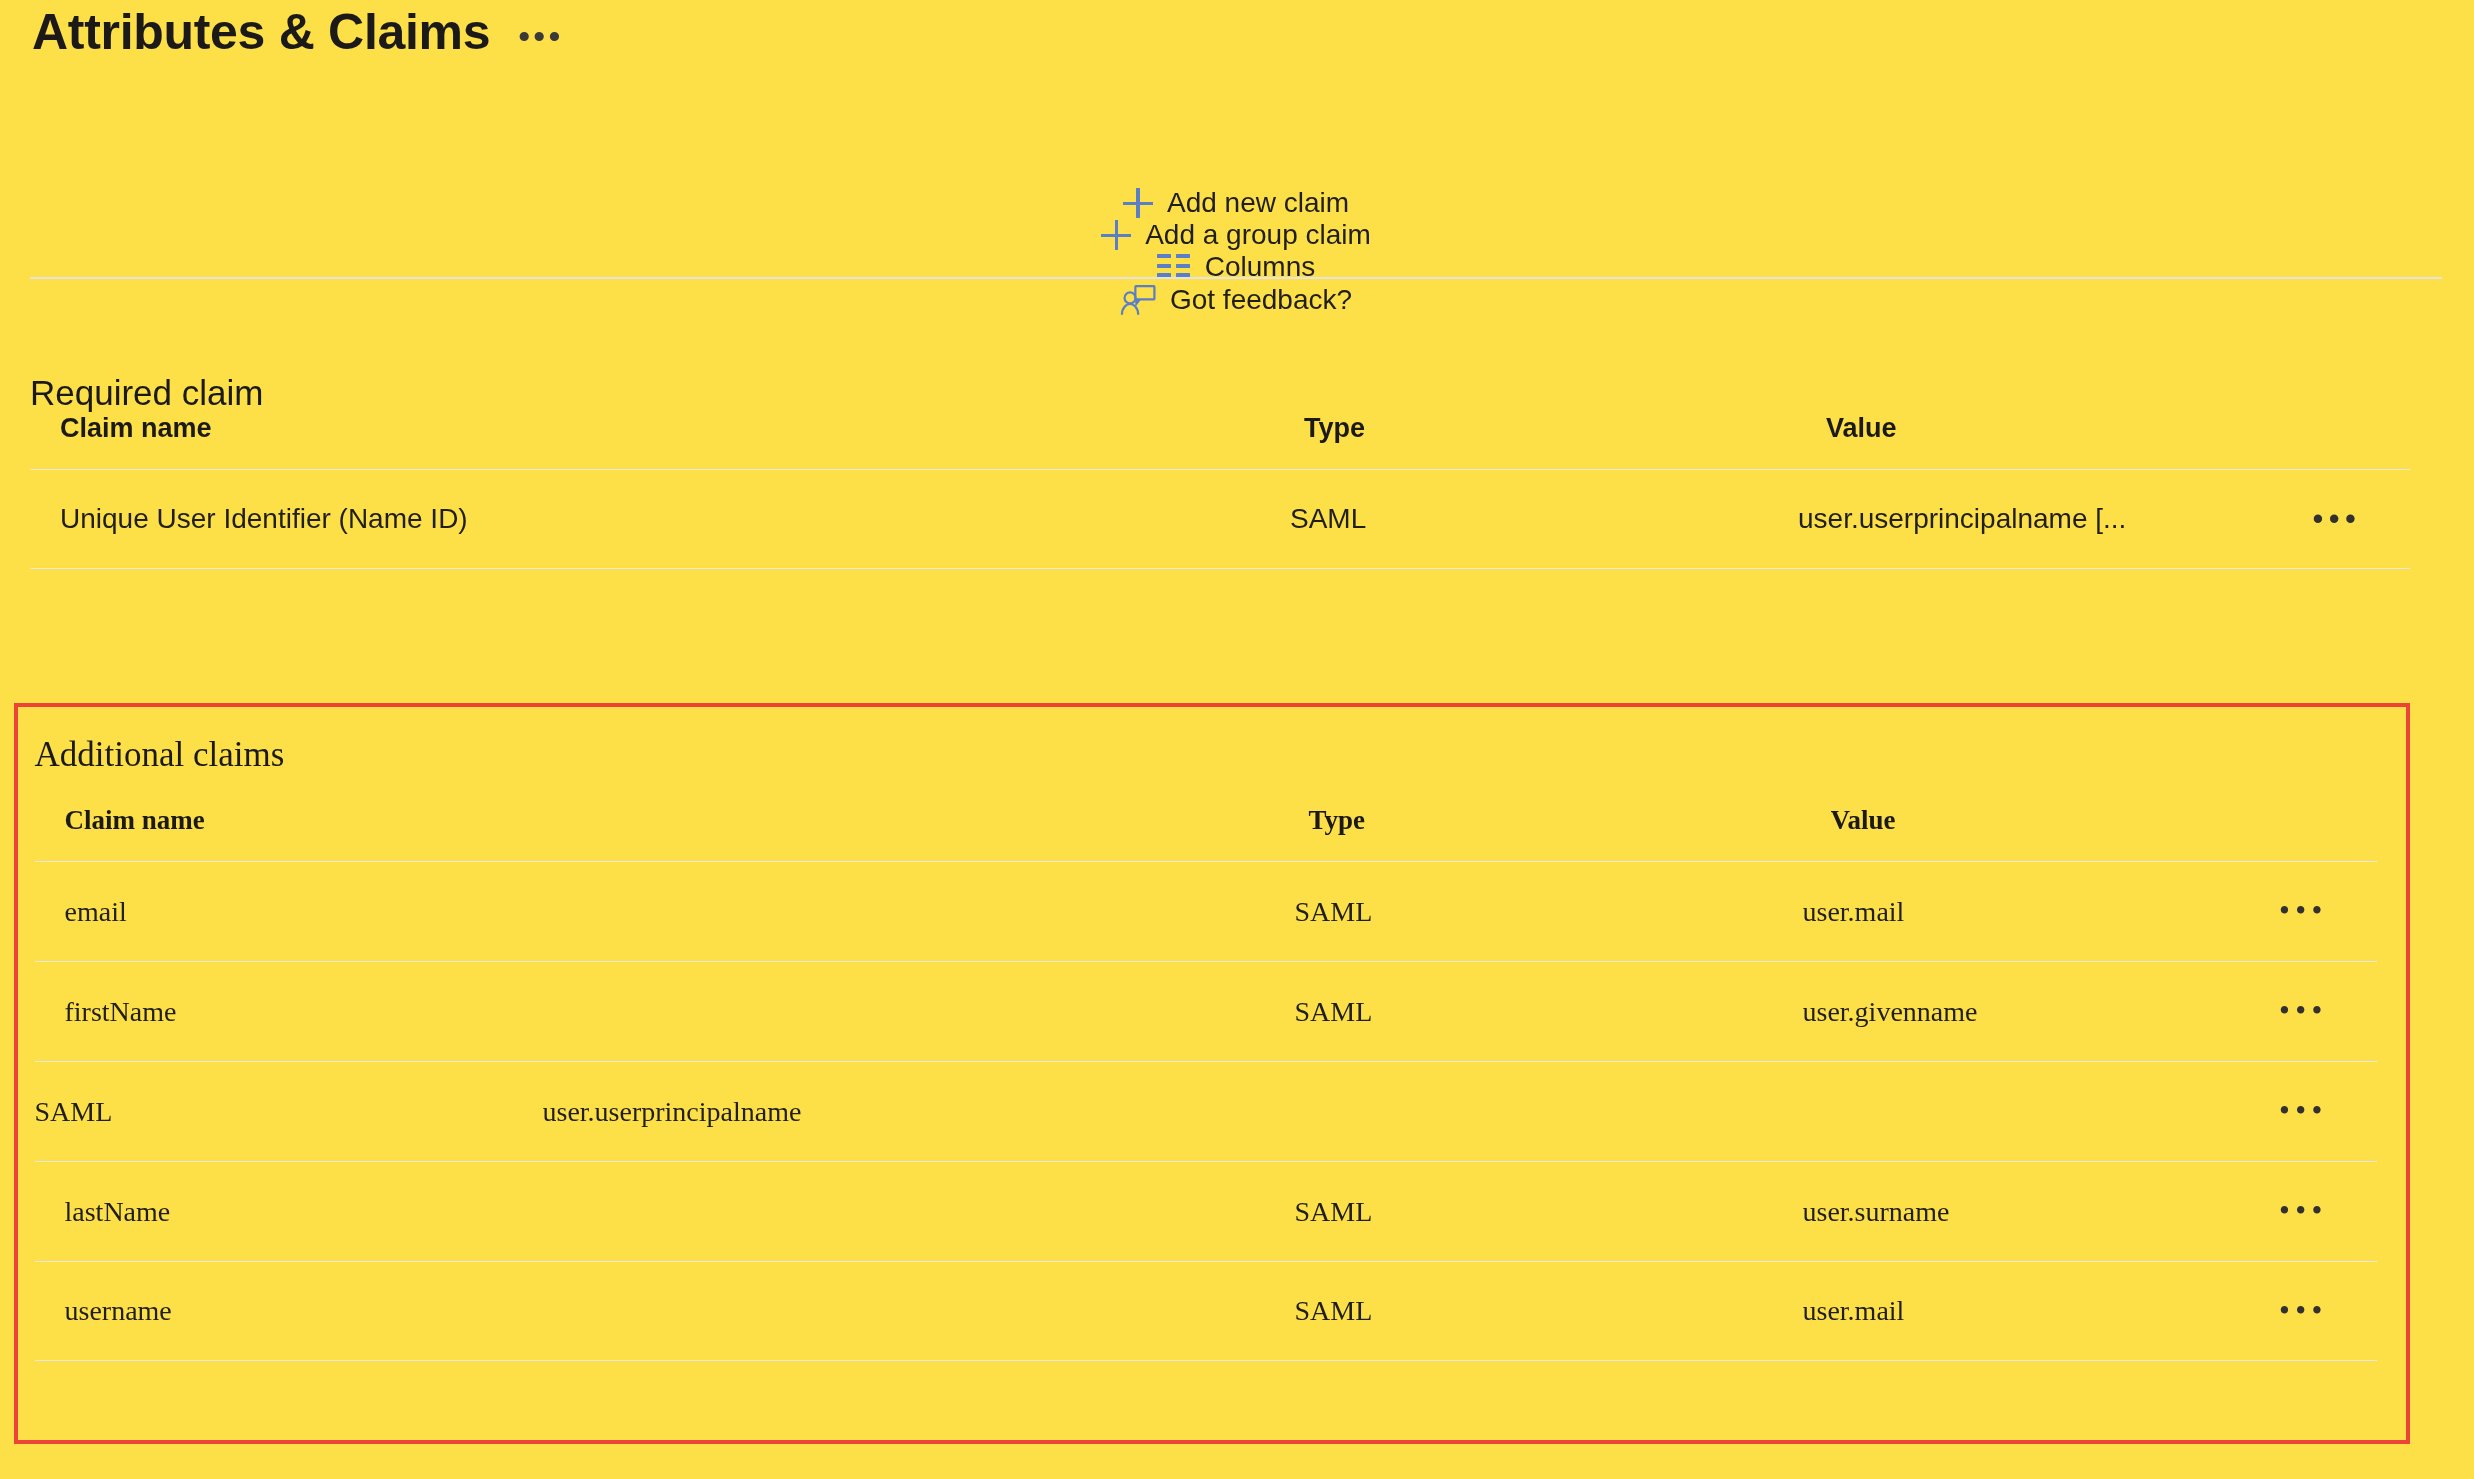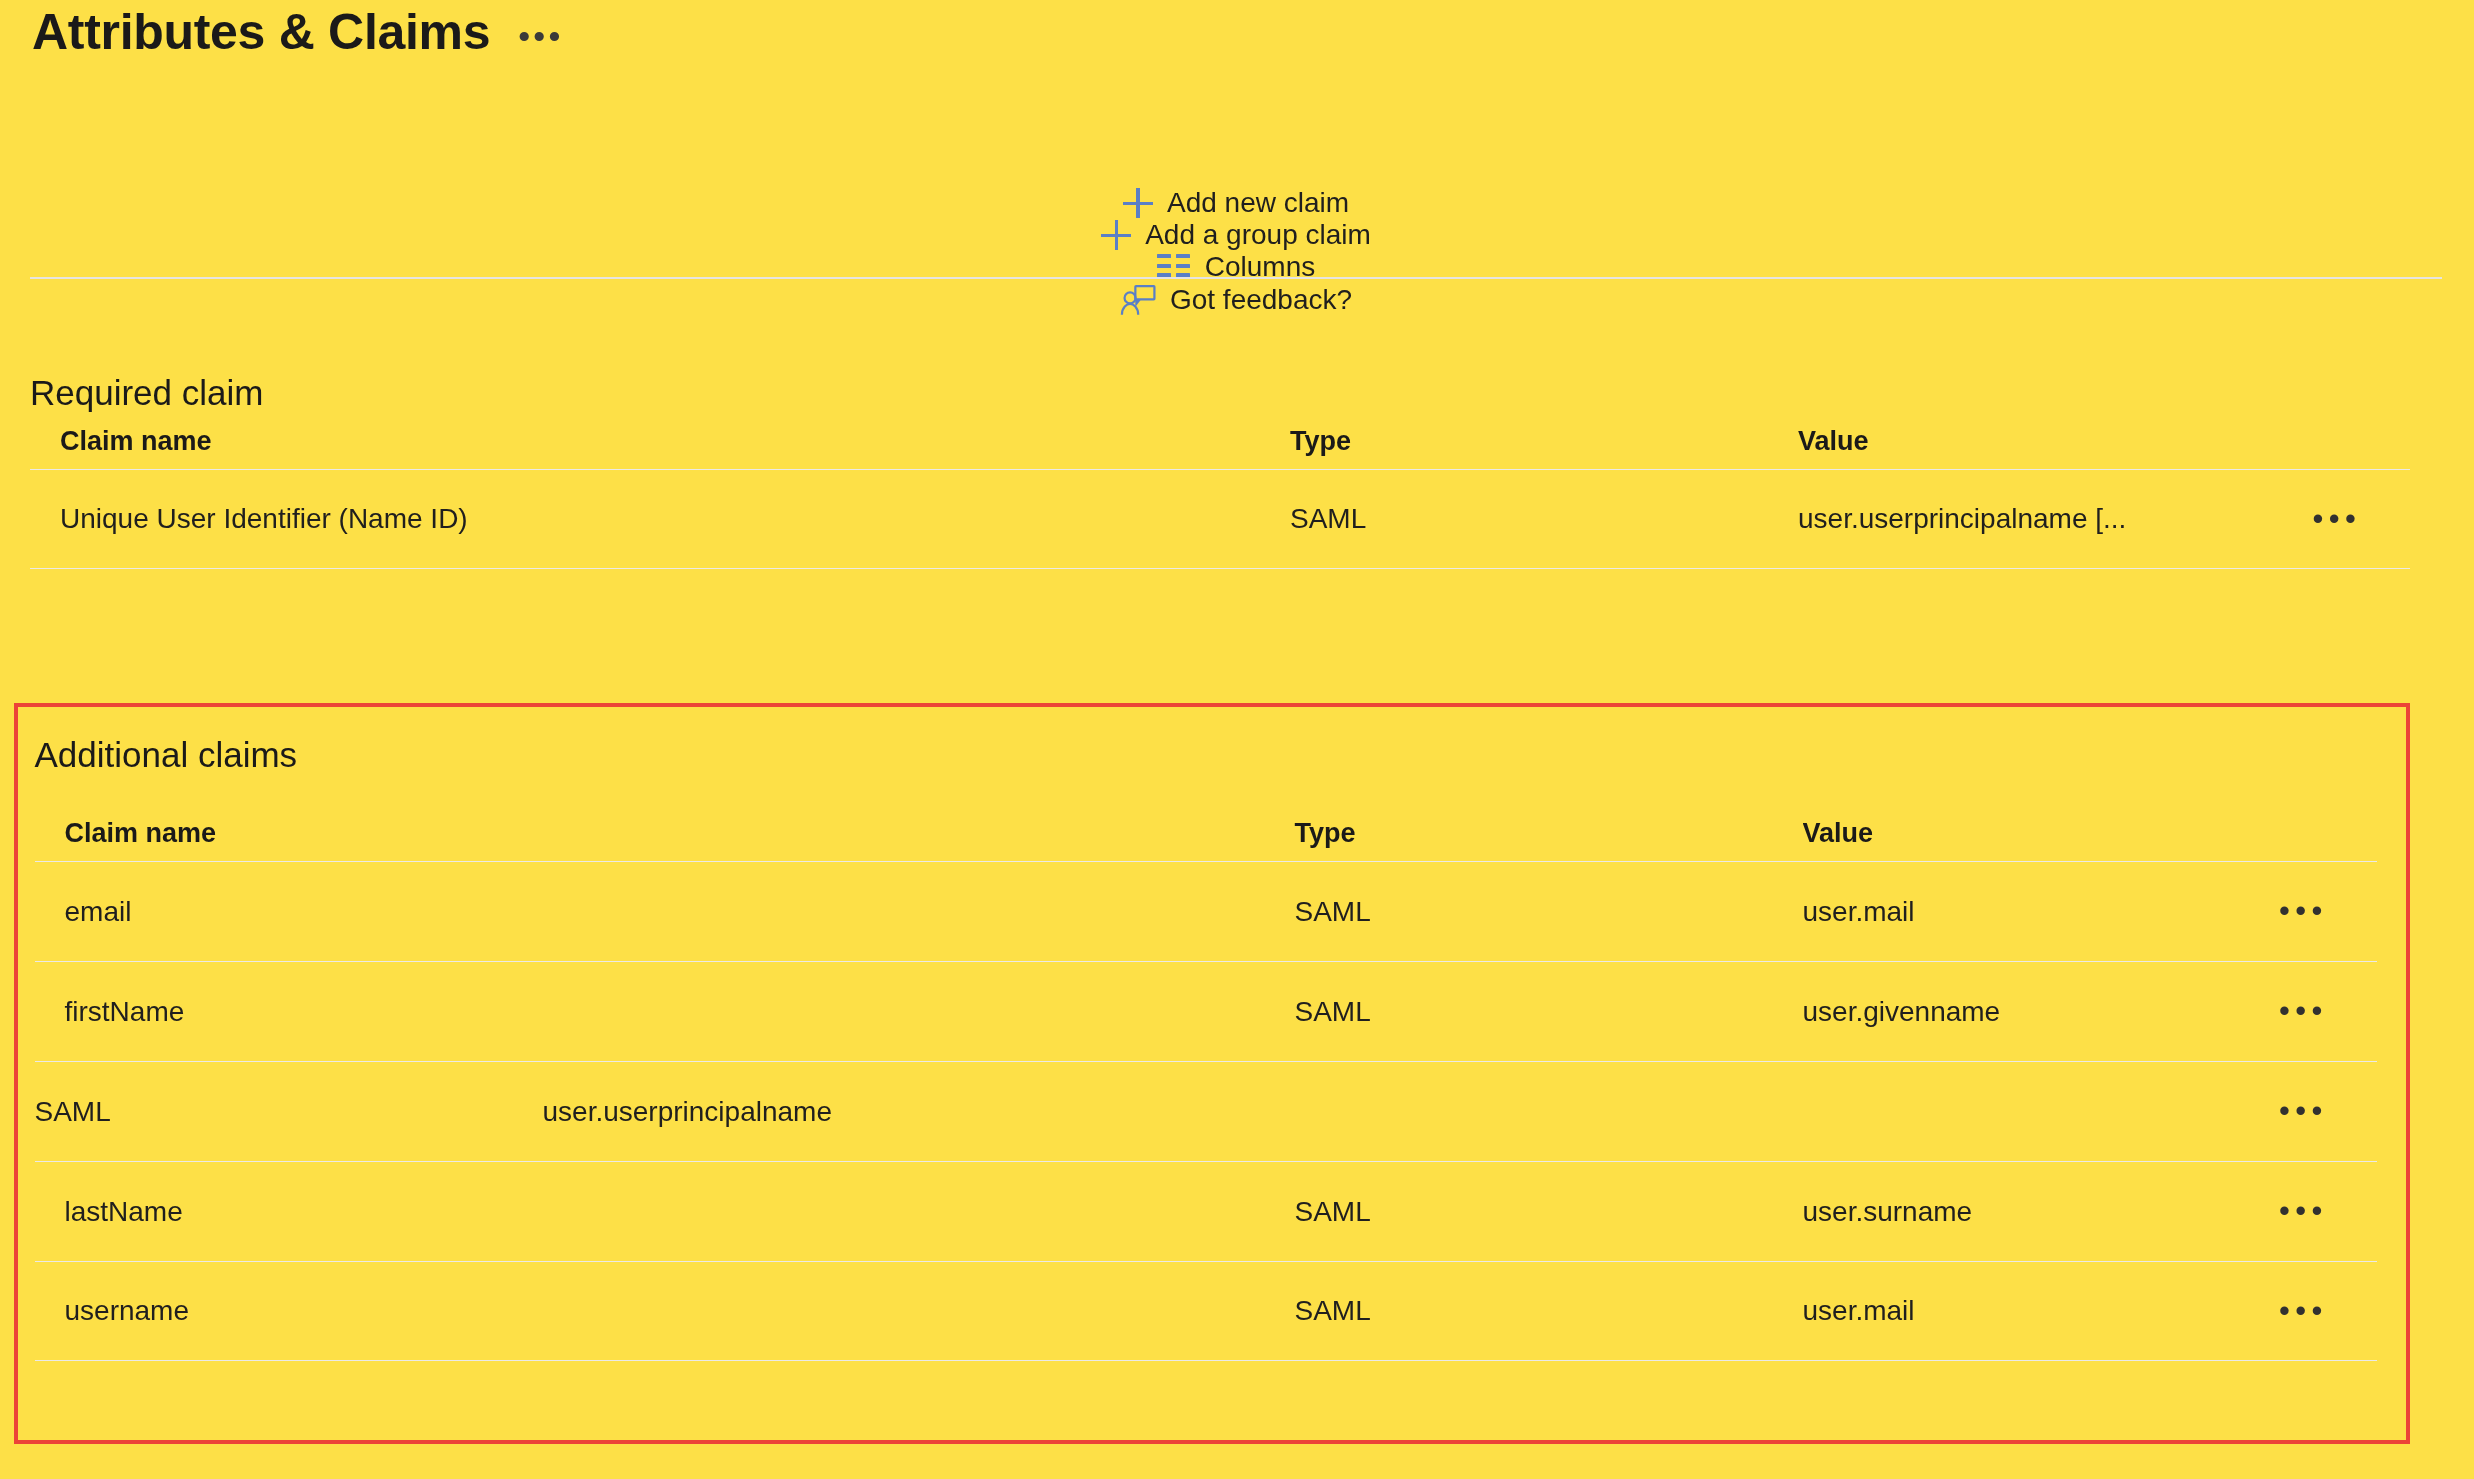--- a/index.html
+++ b/index.html
@@ -123,25 +123,25 @@
     font-size: 35px;
     font-weight: 400;
     color: #1b1a19;
     white-space: nowrap;
   }
 
   .claims-table { width: 100%; }
 
   .tbl-header {
     display: flex;
-    align-items: center;
     height: 56px;
     font-size: 27px;
     font-weight: 700;
     color: #1b1a19;
+    gap: 14px;
   }
   .tbl-row {
     display: flex;
     align-items: center;
     height: 100px;
     border-top: 1.6px solid #ebe9e7;
     font-size: 28px;
     color: #201f1e;
   }
   .tbl-row.last { border-bottom: 1.6px solid #ebe9e7; }
@@ -172,20 +172,21 @@
 
   
   .additional-block {
     position: absolute;
     left: 13.5px;
     top: 703px;
     width: 2396px;
     height: 741px;
     border: 4.9px solid #ec4437;
     padding: 28px 0 0 17px;
+    font-family: Liberation Serif, serif;
   }
   .additional-block .section-heading { margin-bottom: 30px; }
   .additional-inner { width: 2342px; }
 
 </style>
 </head>
 <body>
 
 <div class="page">
 

